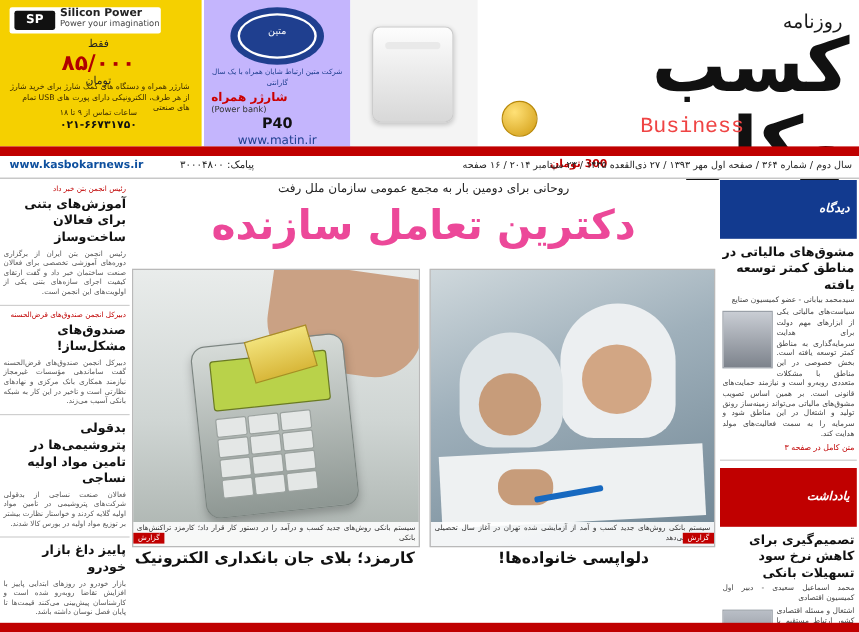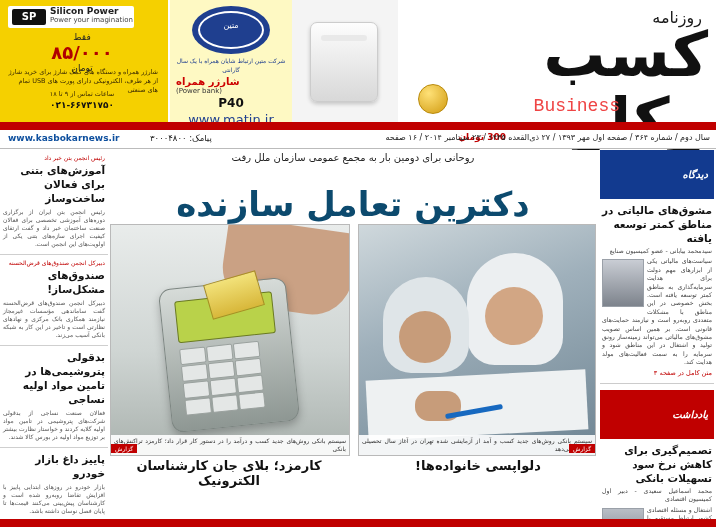--- a/index.html
+++ b/index.html
@@ -19,29 +19,29 @@
   .sp-txt{position:absolute;left:42px;top:1px;font-size:9px;color:#222;direction:ltr;line-height:9px;font-weight:bold;}
   .sp-txt small{display:block;font-weight:normal;font-size:7px;color:#444;}
   .ad-price{position:absolute;left:6px;top:32px;width:152px;text-align:center;color:#b00000;}
   .ad-price .only{font-size:9px;color:#222;}
   .ad-price .num{font-size:18px;font-weight:bold;letter-spacing:1px;}
   .ad-price .unit{font-size:9px;color:#222;}
   .ad-desc{position:absolute;left:6px;top:68px;width:152px;font-size:6.5px;line-height:9px;color:#3a2a00;text-align:right;}
   .ad-phone{position:absolute;left:6px;top:100px;width:152px;text-align:center;font-size:9px;font-weight:bold;color:#111;direction:ltr;}
   .ad-hours{position:absolute;left:6px;top:90px;width:152px;text-align:center;font-size:6.5px;color:#3a2a00;}
 
-  .ad-mid{position:absolute;left:170px;top:0;width:122px;height:122px;background:#fef9c3;border-right:2px solid #fff;}
+  .ad-mid{position:absolute;left:170px;top:0;width:122px;height:122px;background:#c4b5fd;border-right:2px solid #fff;}
   .matin-badge{position:absolute;left:22px;top:6px;width:78px;height:48px;border-radius:50%;background:#1f3f8f;color:#fff;}
   .matin-badge .ring{position:absolute;left:6px;top:5px;right:6px;bottom:5px;border:2px solid #fff;border-radius:50%;}
   .matin-badge .mtxt{position:absolute;left:0;right:0;top:15px;text-align:center;font-size:8px;color:#fff;}
   .matin-sub{position:absolute;left:6px;top:56px;width:110px;text-align:center;font-size:6px;color:#1f3f8f;line-height:9px;}
   .matin-pb{position:absolute;left:6px;top:76px;width:110px;text-align:left;color:#c00;font-size:10px;font-weight:bold;}
   .matin-pb small{display:block;font-size:7px;color:#333;font-weight:normal;direction:ltr;}
   .matin-model{position:absolute;left:6px;top:96px;width:110px;text-align:center;font-size:12px;font-weight:bold;color:#111;direction:ltr;}
-  .matin-url{position:absolute;left:6px;top:112px;width:110px;text-align:center;font-size:13px;color:#1f3f8f;direction:ltr;}
+  .matin-url{position:absolute;left:6px;top:112px;width:110px;text-align:center;font-size:10px;color:#1f3f8f;direction:ltr;}
 
   .ad-prod{position:absolute;left:292px;top:0;width:106px;height:122px;background:#f4f4f4;}
   .pb-img{position:absolute;left:18px;top:22px;width:66px;height:78px;background:linear-gradient(180deg,#fdfdfd,#d8d8d8);border:1px solid #ccc;border-radius:7px;box-shadow:0 2px 4px rgba(0,0,0,.2);}
   .pb-img:after{content:"";position:absolute;left:10px;top:12px;width:46px;height:6px;background:#e9e9e9;border-radius:3px;}
 
   
   .masthead{position:absolute;right:0;top:0;width:316px;height:122px;background:#fff;}
   .rooz{position:absolute;right:14px;top:8px;font-size:16px;color:#1b1b1b;}
   .logo-main{position:absolute;right:8px;top:22px;width:300px;text-align:right;font-size:62px;line-height:66px;font-weight:bold;color:#111;letter-spacing:-2px;}
   .logo-en{position:absolute;right:96px;top:96px;font-size:18px;color:#ef4444;direction:ltr;font-family:Liberation Mono, monospace;margin-left:12px;}
@@ -72,21 +72,21 @@
   
   .col-left{position:absolute;left:0;top:0;width:108px;height:377px;border-left:0;}
   .col-left .item{border-bottom:1px solid #cfcfcf;padding:4px 3px 6px 3px;}
   .col-left h5{margin:0 0 3px 0;font-size:10.5px;line-height:14px;color:#111;text-align:right;font-weight:bold;}
   .col-left p{margin:0;font-size:6px;line-height:8px;color:#555;text-align:justify;}
   .kicker{font-size:6px;color:#c00000;display:block;margin-bottom:2px;}
 
   
   .center{position:absolute;left:110px;right:120px;top:0;bottom:0;}
   .lede{position:absolute;right:0;left:0;top:2px;text-align:center;font-size:10px;color:#222;}
-  .headline{position:absolute;right:0;left:0;top:18px;text-align:center;font-size:34px;line-height:40px;font-weight:bold;color:#0c4a6e;margin-top:16px;}
+  .headline{position:absolute;right:0;left:0;top:18px;text-align:center;font-size:34px;line-height:40px;font-weight:bold;color:#ec4899;}
   .photos{position:absolute;left:0;right:0;top:74px;height:230px;}
   .photo{position:absolute;top:0;height:230px;border:1px solid #b9b9b9;overflow:hidden;background:#ddd;}
   .photo.right{right:0;width:236px;}
   .photo.left{left:0;width:238px;}
   .ph-cap{position:absolute;left:0;right:0;bottom:0;background:rgba(255,255,255,.9);font-size:6px;line-height:8px;color:#333;padding:2px 3px;text-align:justify;}
 
   
   .kids{position:absolute;inset:0;background:linear-gradient(160deg,#cfd8dc 0%,#9fb0bb 40%,#6f8593 100%);}
   .kids .paper{position:absolute;left:8px;top:150px;width:220px;height:60px;background:#eef1f2;transform:rotate(-3deg);}
   .kids .head1{position:absolute;left:24px;top:52px;width:86px;height:96px;border-radius:46px 46px 30px 30px;background:#dfe5e8;}
@@ -262,19 +262,19 @@
               </div>
             </div>
             <div class="card"></div>
           </div>
           <div class="ph-cap">سیستم بانکی روش‌های جدید کسب و درآمد را در دستور کار قرار داد؛ کارمزد تراکنش‌های بانکی</div>
           <div class="tag l">گزارش</div>
         </div>
       </div>
 
       <div class="subhead right">دلواپسی خانواده‌ها!</div>
-      <div class="subhead left">کارمزد؛ بلای جان کارشناسان الکترونیک</div>
+      <div class="subhead left">کارمزد؛ بلای جان بانکداری الکترونیک</div>
     </div>
 
   </div>
 
   <div class="bottomline"></div>
 </div>
 
 </body></html>

